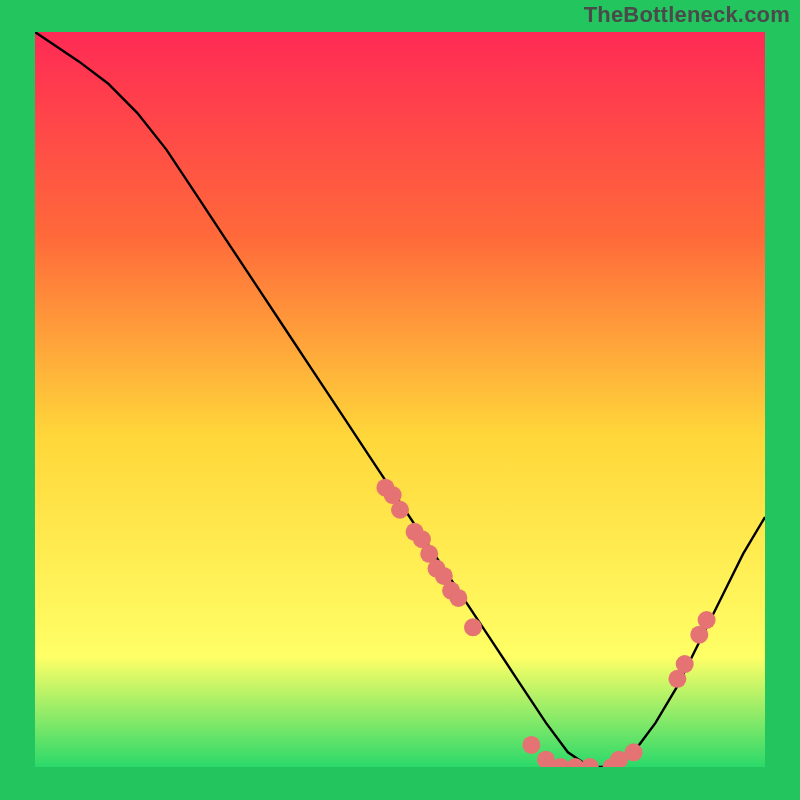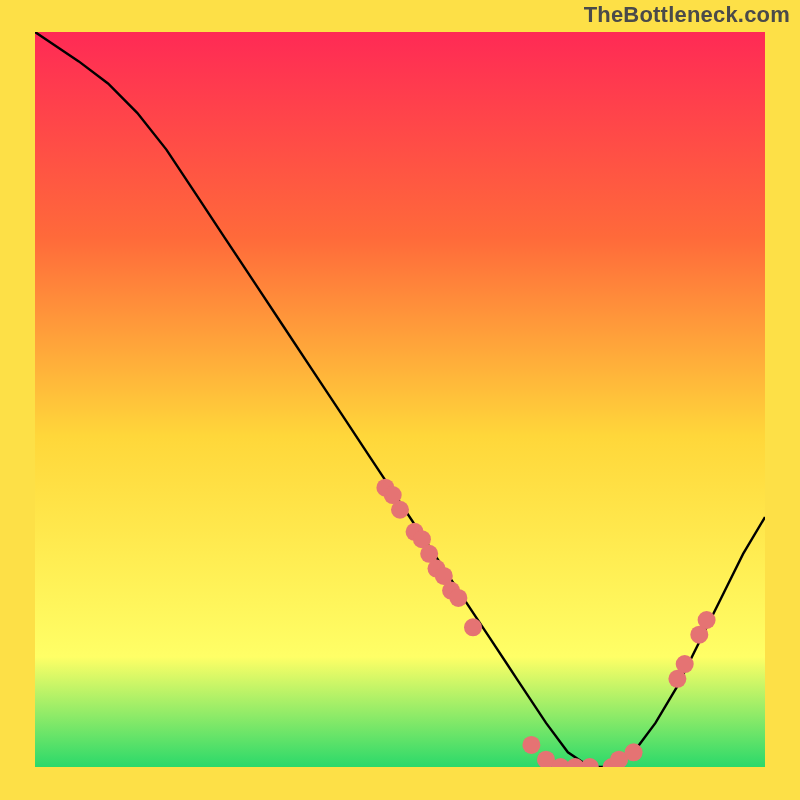--- a/index.html
+++ b/index.html
@@ -10,21 +10,21 @@
     height: 800px;
     overflow: hidden;
     font-family: Arial, Helvetica, sans-serif;
   }
   .frame {
     position: absolute;
     left: 0;
     top: 0;
     width: 800px;
     height: 800px;
-    background: #fde047;
+    background: #22c55e;
   }
   .attribution {
     position: absolute;
     top: 2px;
     right: 10px;
     color: #4a4a4a;
     font-size: 22px;
     font-weight: 600;
     letter-spacing: 0.2px;
   }

